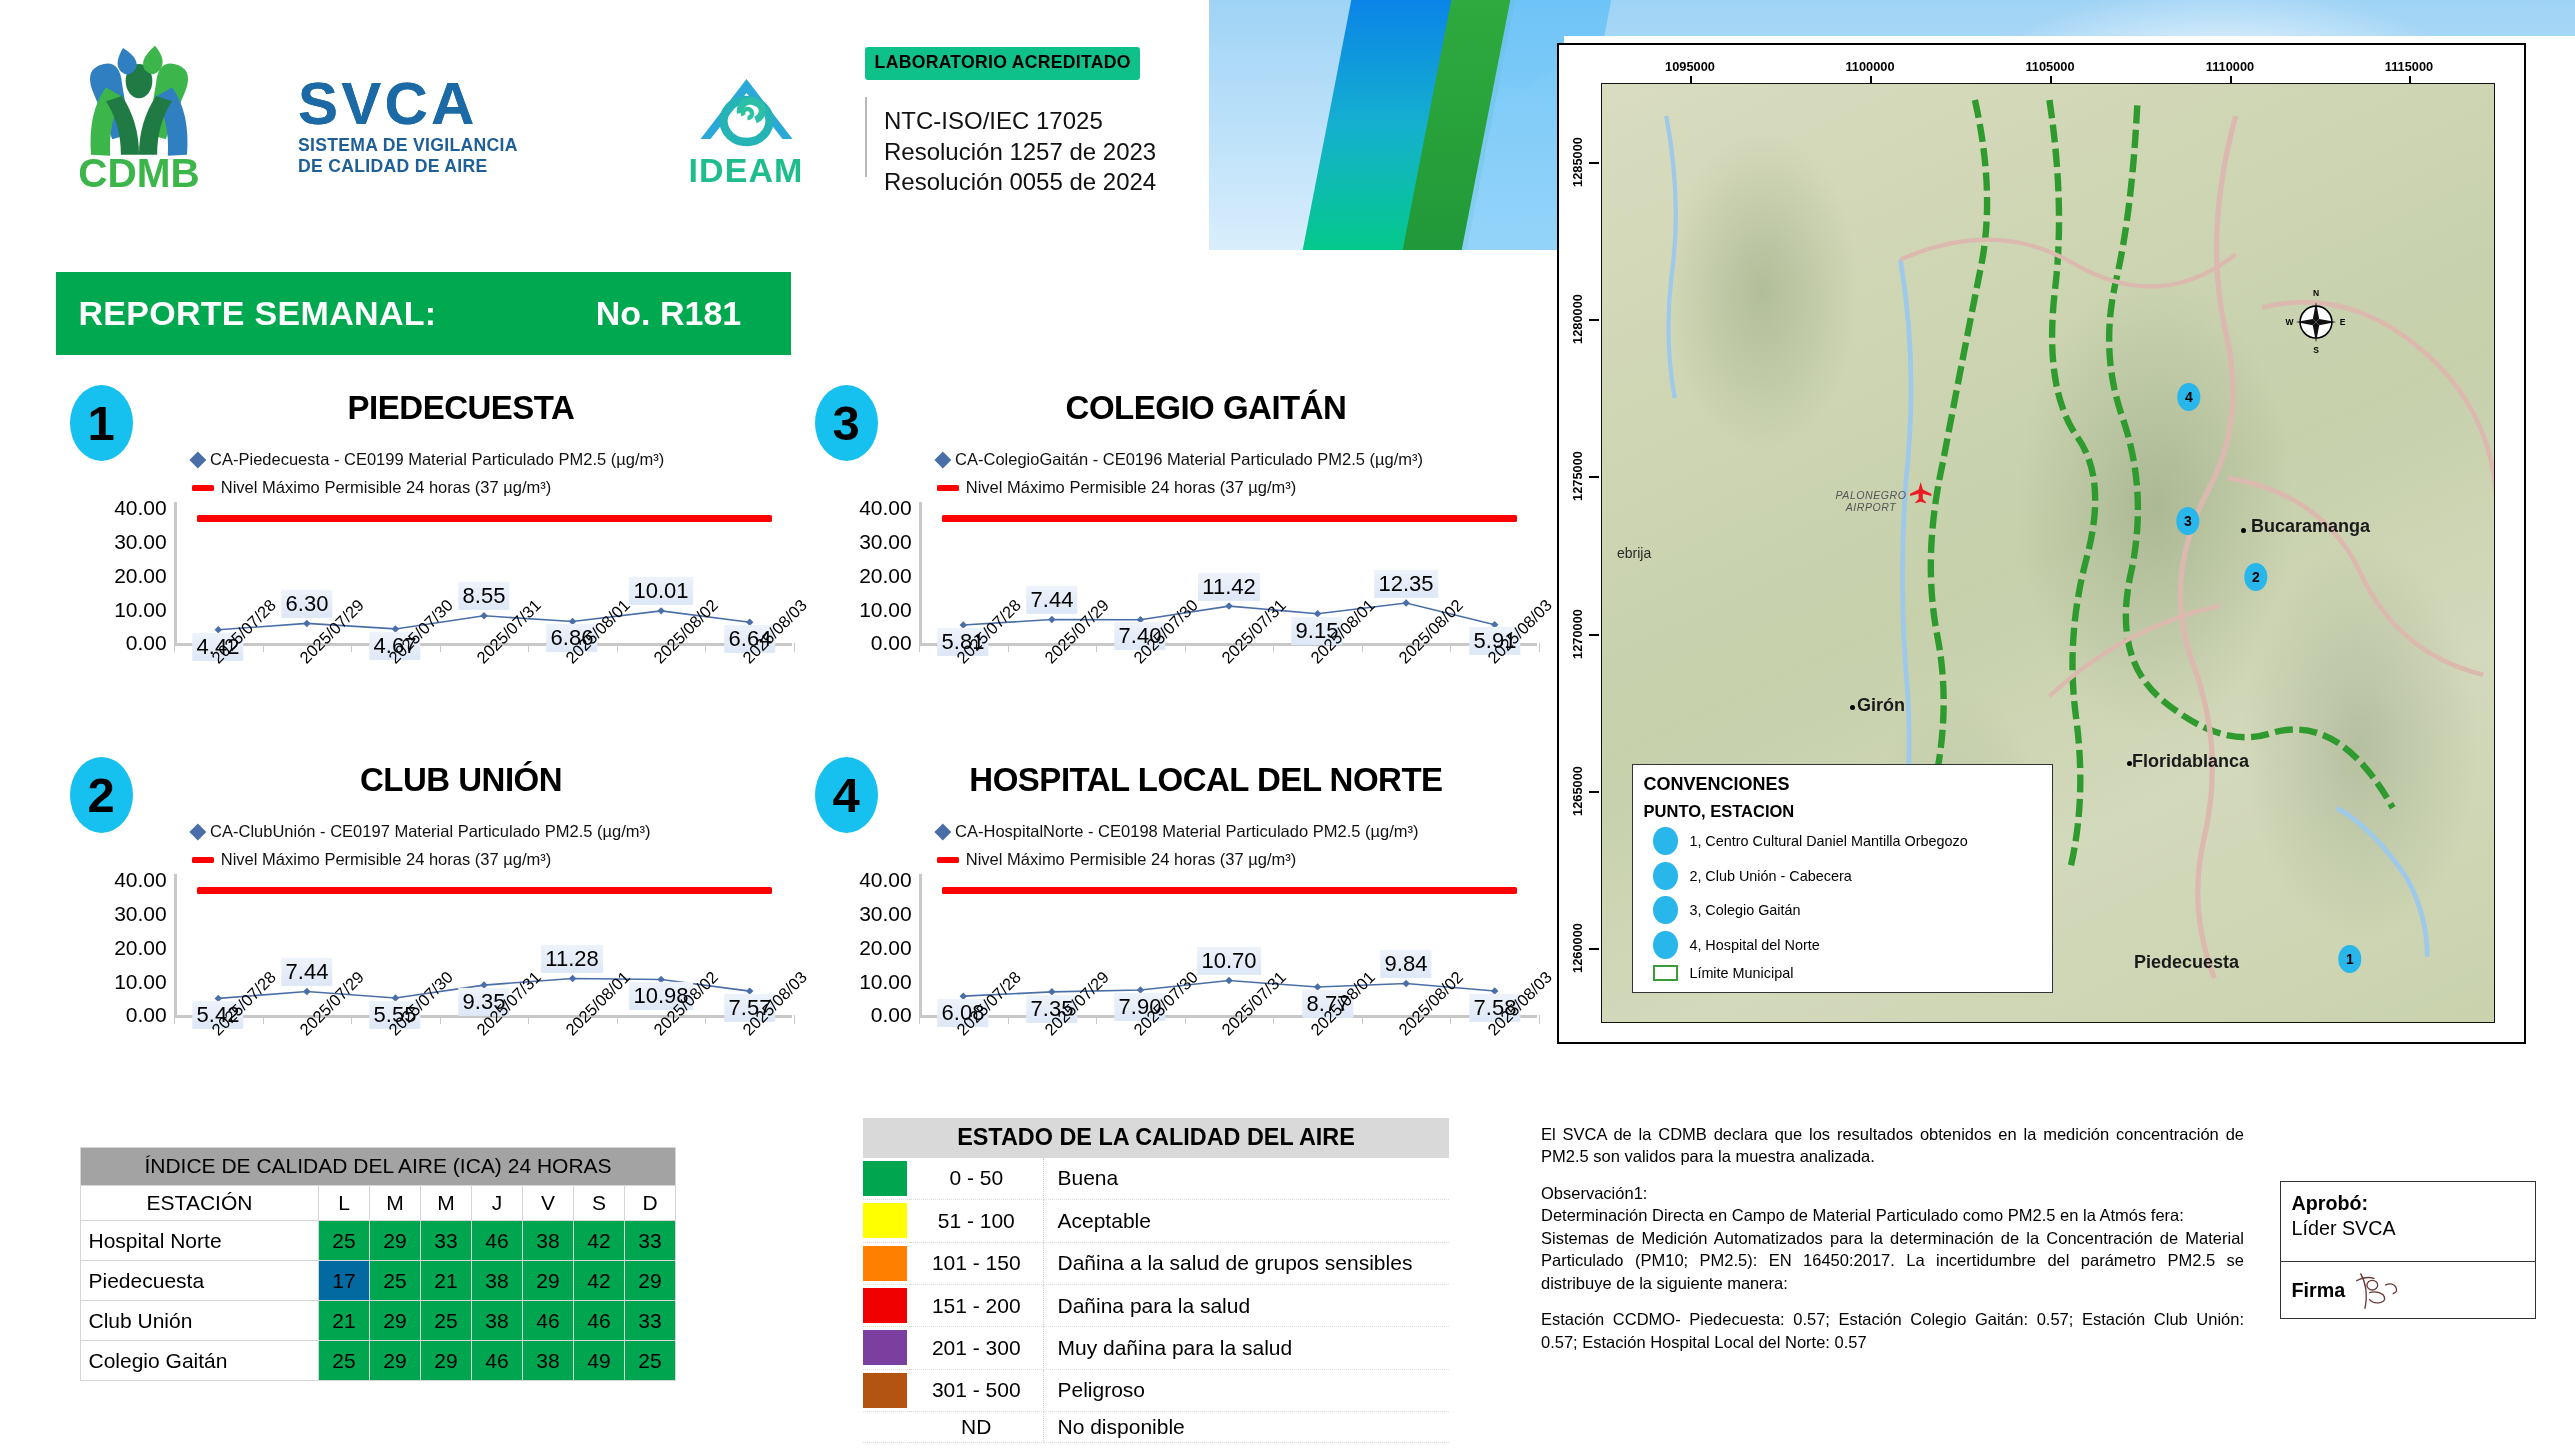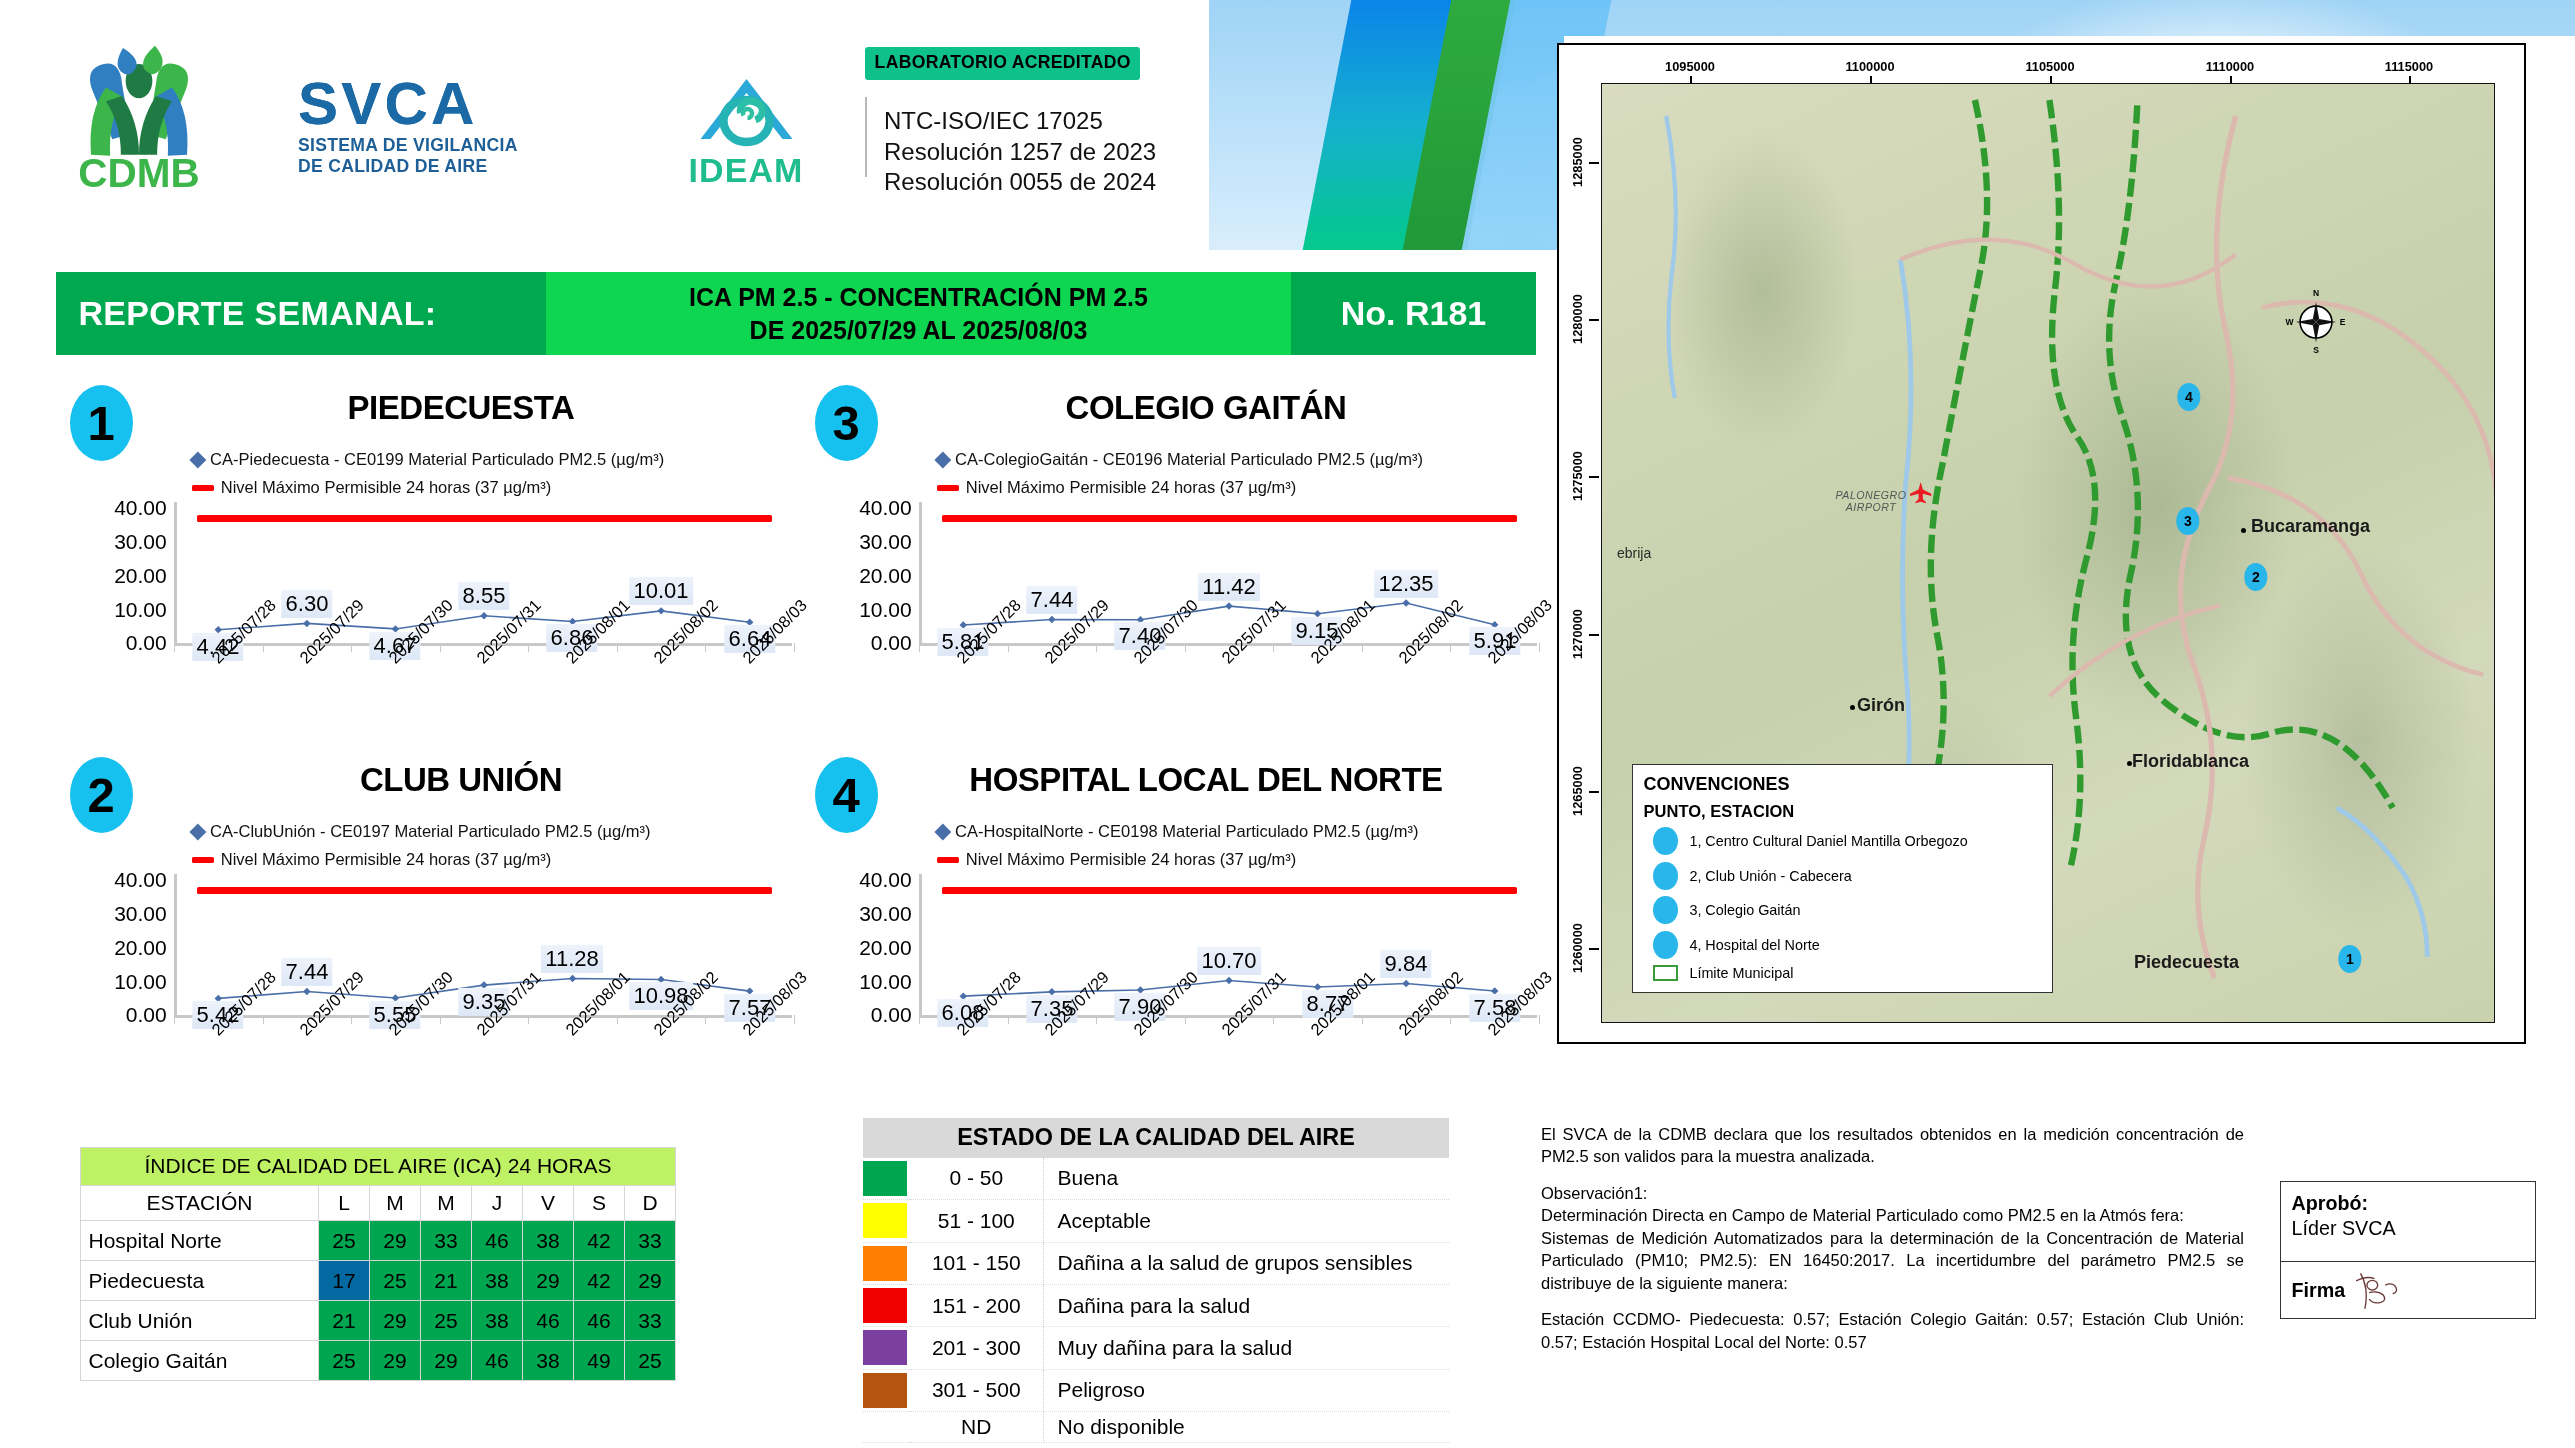--- a/index.html
+++ b/index.html
@@ -100,21 +100,21 @@
     position:absolute; transform:translate(-50%,-50%);
     background:linear-gradient(180deg,#eef3fb 0%,#dde7f6 100%);
     font-size:22px; color:#000; padding:1.1px 4.3px; white-space:nowrap;
   }
   .xlabels{ position:absolute; left:83px; top:145px; width:623px; height:96px;}
   .xlabels span{ position:absolute; font-size:16.5px; color:#000; transform:rotate(-45deg); transform-origin:left top; white-space:nowrap;}
 
   
   .ica-table { position:absolute; left:80px; top:1147px; width:596px; border-collapse:collapse; }
   .ica-table td, .ica-table th { border:1.1px solid #d6d6d6; font-size:21px; color:#000; font-weight:normal; }
-  .ica-head { background:#bef264; font-size:23.4px; font-weight:bold; text-align:center; padding:6.4px 0; }
+  .ica-head { background:#a3a3a3; font-size:23.4px; font-weight:bold; text-align:center; padding:6.4px 0; }
   .ica-sub  { text-align:center; font-weight:bold; font-size:23.4px; padding:5.3px 0; background:#fff;}
   .ica-station { padding:5.3px 7.5px; background:#fff; font-size:22px; white-space:nowrap;}
   .ica-cell { background:#00a550; text-align:center; padding:7.5px 0; width:51px;}
 
   
   .aq-table{ position:absolute; left:863px; top:1118px; width:586px; border-collapse:collapse;}
   .aq-table td{ border:none; font-size:21px; color:#000; padding:3.2px 0;}
   .aq-head{ background:#d9d9d9; font-weight:bold; font-size:23.4px; text-align:center; padding:6.4px 0;}
   .aq-swatch{ width:47px; }
   .aq-sw{ width:44px; height:35px; display:block; }
@@ -223,24 +223,20 @@
 <div class="lab-badge">LABORATORIO ACREDITADO</div>
 <div class="accred-rule"></div>
 <div class="accred-text">
   <div>NTC-ISO/IEC 17025</div>
   <div>Resolución 1257 de 2023</div>
   <div>Resolución 0055 de 2024</div>
 </div>
 
 <div class="titlebar">
   <div class="tb-left">REPORTE SEMANAL:</div>
-  <div class="tb-mid">
-    <div>ICA PM 2.5 - CONCENTRACIÓN PM 2.5</div>
-    <div>DE 2025/07/29 AL  2025/08/03</div>
-  </div>
   <div class="tb-right">No. R181</div>
 </div>
 
 <div class="chart-card ch1">
     <div class="badge-num">1</div>
     <div class="ch-title">PIEDECUESTA</div>
     <div class="legend">
           <div class="lg-row">
             <span class="lg-diamond"></span>
             <span>CA-Piedecuesta - CE0199 Material Particulado PM2.5 (µg/m³)</span>

